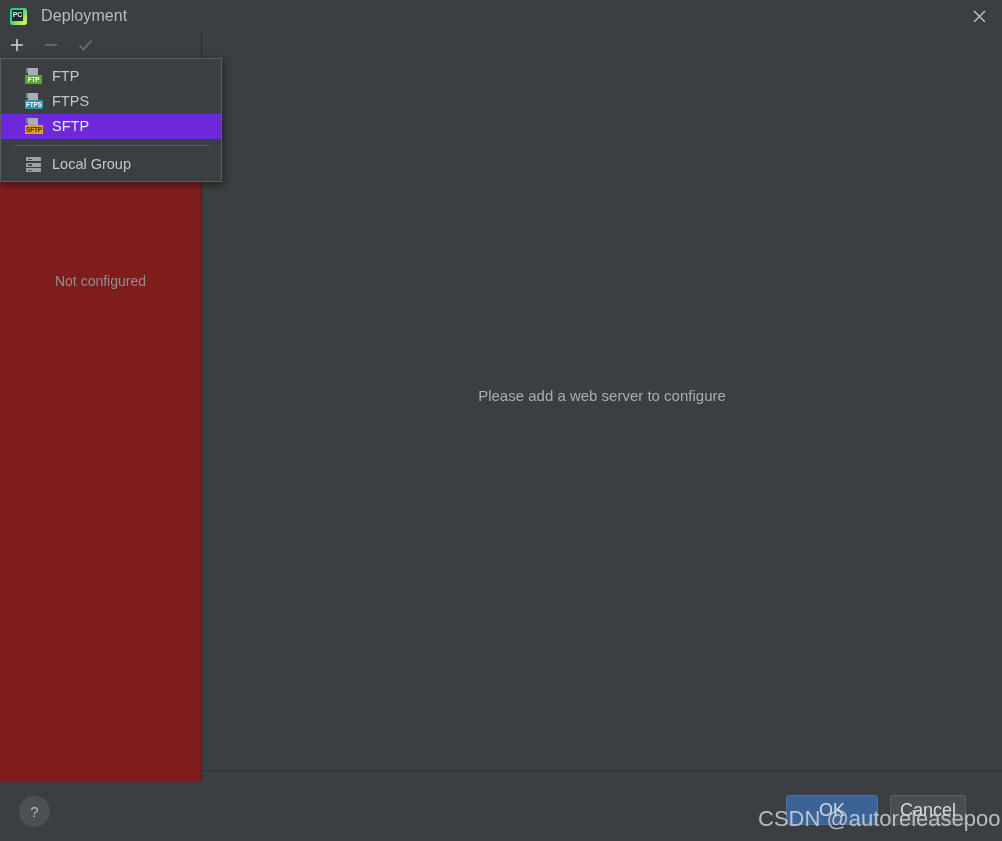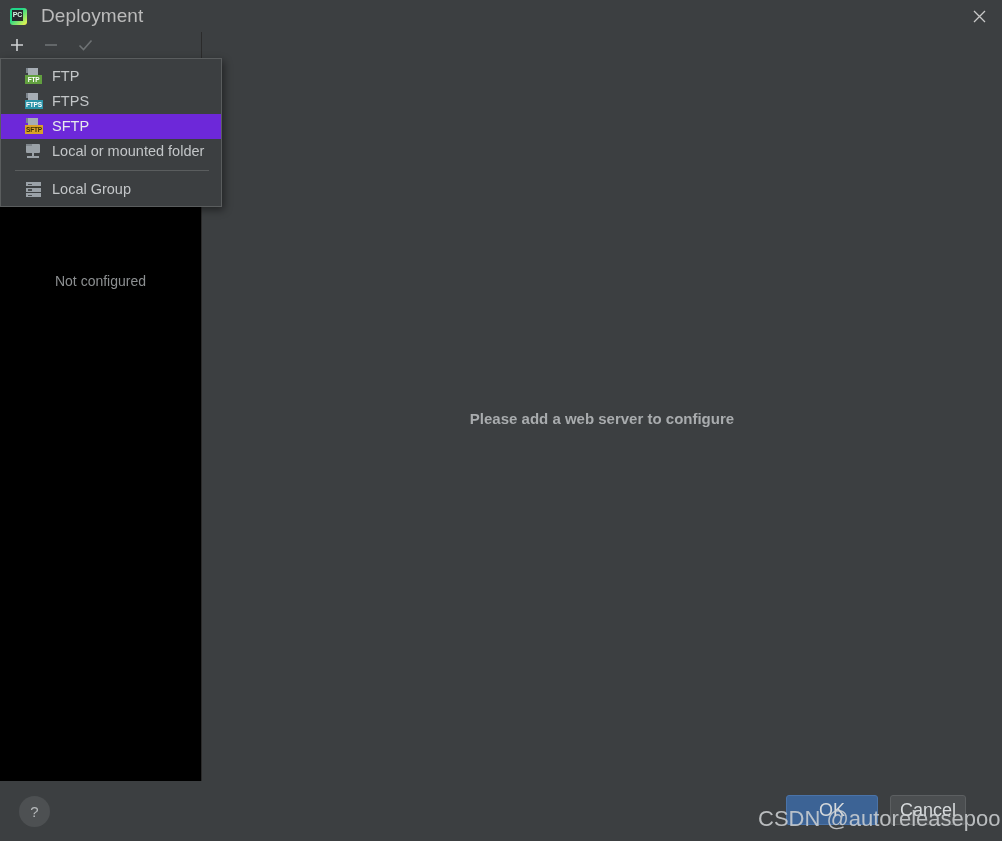--- a/index.html
+++ b/index.html
@@ -42,36 +42,36 @@
     color: #d6f7e4;
     font-size: 7px; line-height: 12px;
     text-align: center;
     font-family: "Liberation Sans", sans-serif;
     font-weight: bold;
     z-index: 2;
   }
   .title-text {
     margin-left: 14px;
     color: #bbbbbb;
-    font-size: 19px;
+    font-size: 16px;
     letter-spacing: .1px;
   }
   .close-btn {
     position: absolute; right: 0; top: 0;
     width: 46px; height: 32px;
     display: flex; align-items: center; justify-content: center;
     color: #c8c8c8;
   }
   .close-btn svg { display: block; }
 
   
   .left-panel {
     position: absolute; left: 0; top: 32px;
     width: 202px; height: 749px;
-    background: #000000;
+    background: #7f1d1d;
     border-right: 1px solid #2b2b2b;
   }
   .lp-toolbar {
     position: absolute; left: 0; top: 0;
     width: 201px; height: 27px;
     background: #3c3f41;
     border-bottom: 1px solid #323232;
     display: flex; align-items: center;
   }
   .tb-btn {
@@ -86,25 +86,24 @@
   .not-configured {
     position: absolute; left: 0; top: 241px;
     width: 201px;
     text-align: center;
     color: #8c8f91;
     font-size: 14px;
   }
 
   
   .right-panel {
-    position: absolute; left: 202px; top: 45px;
+    position: absolute; left: 202px; top: 22px;
     width: 800px; height: 749px;
     background: #3c3f41;
     border-bottom: 1px solid #323232;
-    font-weight: bold;
   }
   .empty-msg {
     position: absolute; left: 0; top: 365px;
     width: 800px;
     text-align: center;
     color: #a9acae;
     font-size: 15px;
   }
 
   
@@ -333,31 +332,20 @@
       <span class="mi-icon">
         <span class="ico-file">
             <span class="corner"></span>
             <span class="page"></span>
           </span>
         <span class="ico-badge badge-sftp">SFTP</span>
       </span>
       <span class="mi-label">SFTP</span>
     </div>
 
-    <div class="menu-item">
-      <span class="mi-icon">
-        <span class="ico-local">
-          <span class="screen"></span>
-            <span class="tab"></span>
-          <span class="stand"></span>
-            <span class="base"></span>
-        </span>
-      </span>
-      <span class="mi-label">Local or mounted folder</span>
-    </div>
 
 
     <div class="menu-sep"></div>
 
     <div class="menu-item">
       <span class="mi-icon">
         <span class="ico-server">
             <span class="bar"></span>
             <span class="bar"></span>
             <span class="bar"></span>

